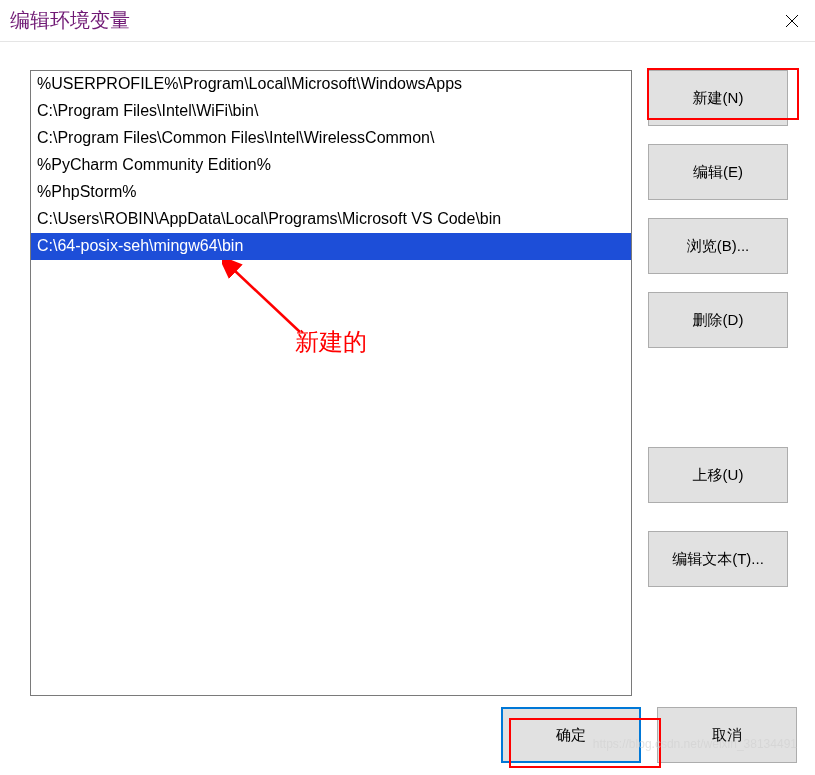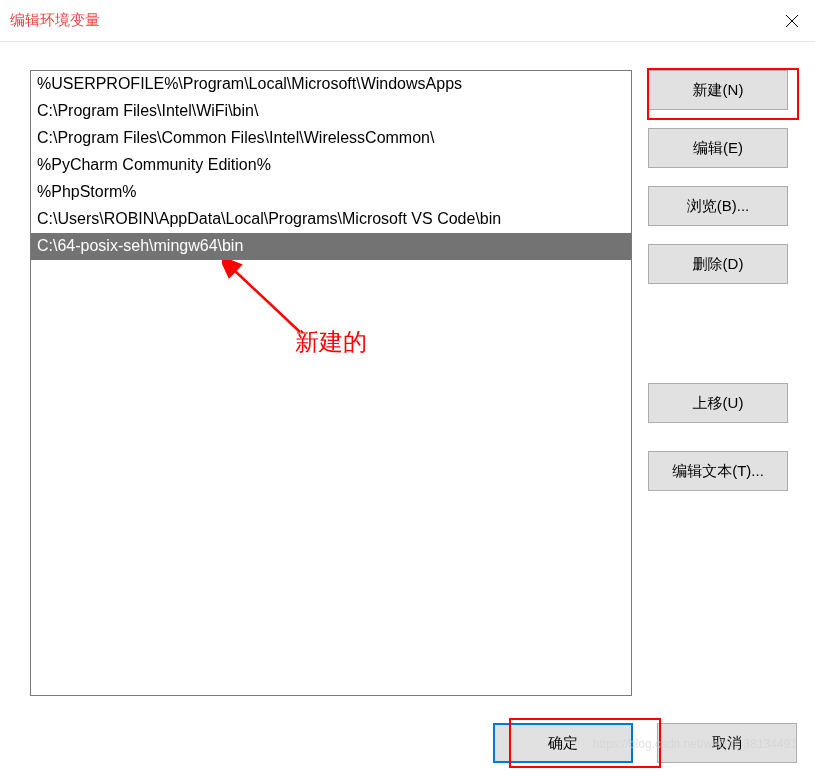--- a/index.html
+++ b/index.html
@@ -18,22 +18,22 @@
     }
     .title-bar {
       height: 42px;
       display: flex;
       align-items: center;
       justify-content: space-between;
       padding: 0 0 0 10px;
       border-bottom: 1px solid #e5e5e5;
     }
     .title-text {
-      font-size: 15px;
-      color: #ef4444;
+      font-size: 20px;
+      color: #701a75;
     }
     .close-btn {
       width: 46px;
       height: 42px;
       display: flex;
       align-items: center;
       justify-content: center;
       cursor: pointer;
       font-size: 16px;
       color: #000;
@@ -52,32 +52,32 @@
       overflow: hidden;
     }
     .list-item {
       padding: 4px 6px 5px 6px;
       font-size: 16px;
       color: #000;
       white-space: nowrap;
       cursor: default;
     }
     .list-item.selected {
-      background: #737373;
+      background: #1d4ed8;
       color: #fff;
     }
     .button-col {
       display: flex;
       flex-direction: column;
       gap: 0;
       width: 148px;
     }
     .btn {
       width: 140px;
-      height: 40px;
+      height: 56px;
       background: #e1e1e1;
       border: 1px solid #adadad;
       font-size: 15px;
       color: #000;
       cursor: pointer;
       display: flex;
       align-items: center;
       justify-content: center;
       font-family: inherit;
     }
@@ -107,21 +107,21 @@
       top: 718px;
       left: 509px;
       width: 152px;
       height: 50px;
     }
     .footer-buttons {
       position: absolute;
       bottom: 12px;
       right: 18px;
       display: flex;
-      gap: 24px;
+      gap: 16px;
     }
     .btn-ok {
       border: 2px solid #0078d7;
     }
     .annotation-arrow {
       position: absolute;
       left: 222px;
       top: 260px;
       pointer-events: none;
     }

